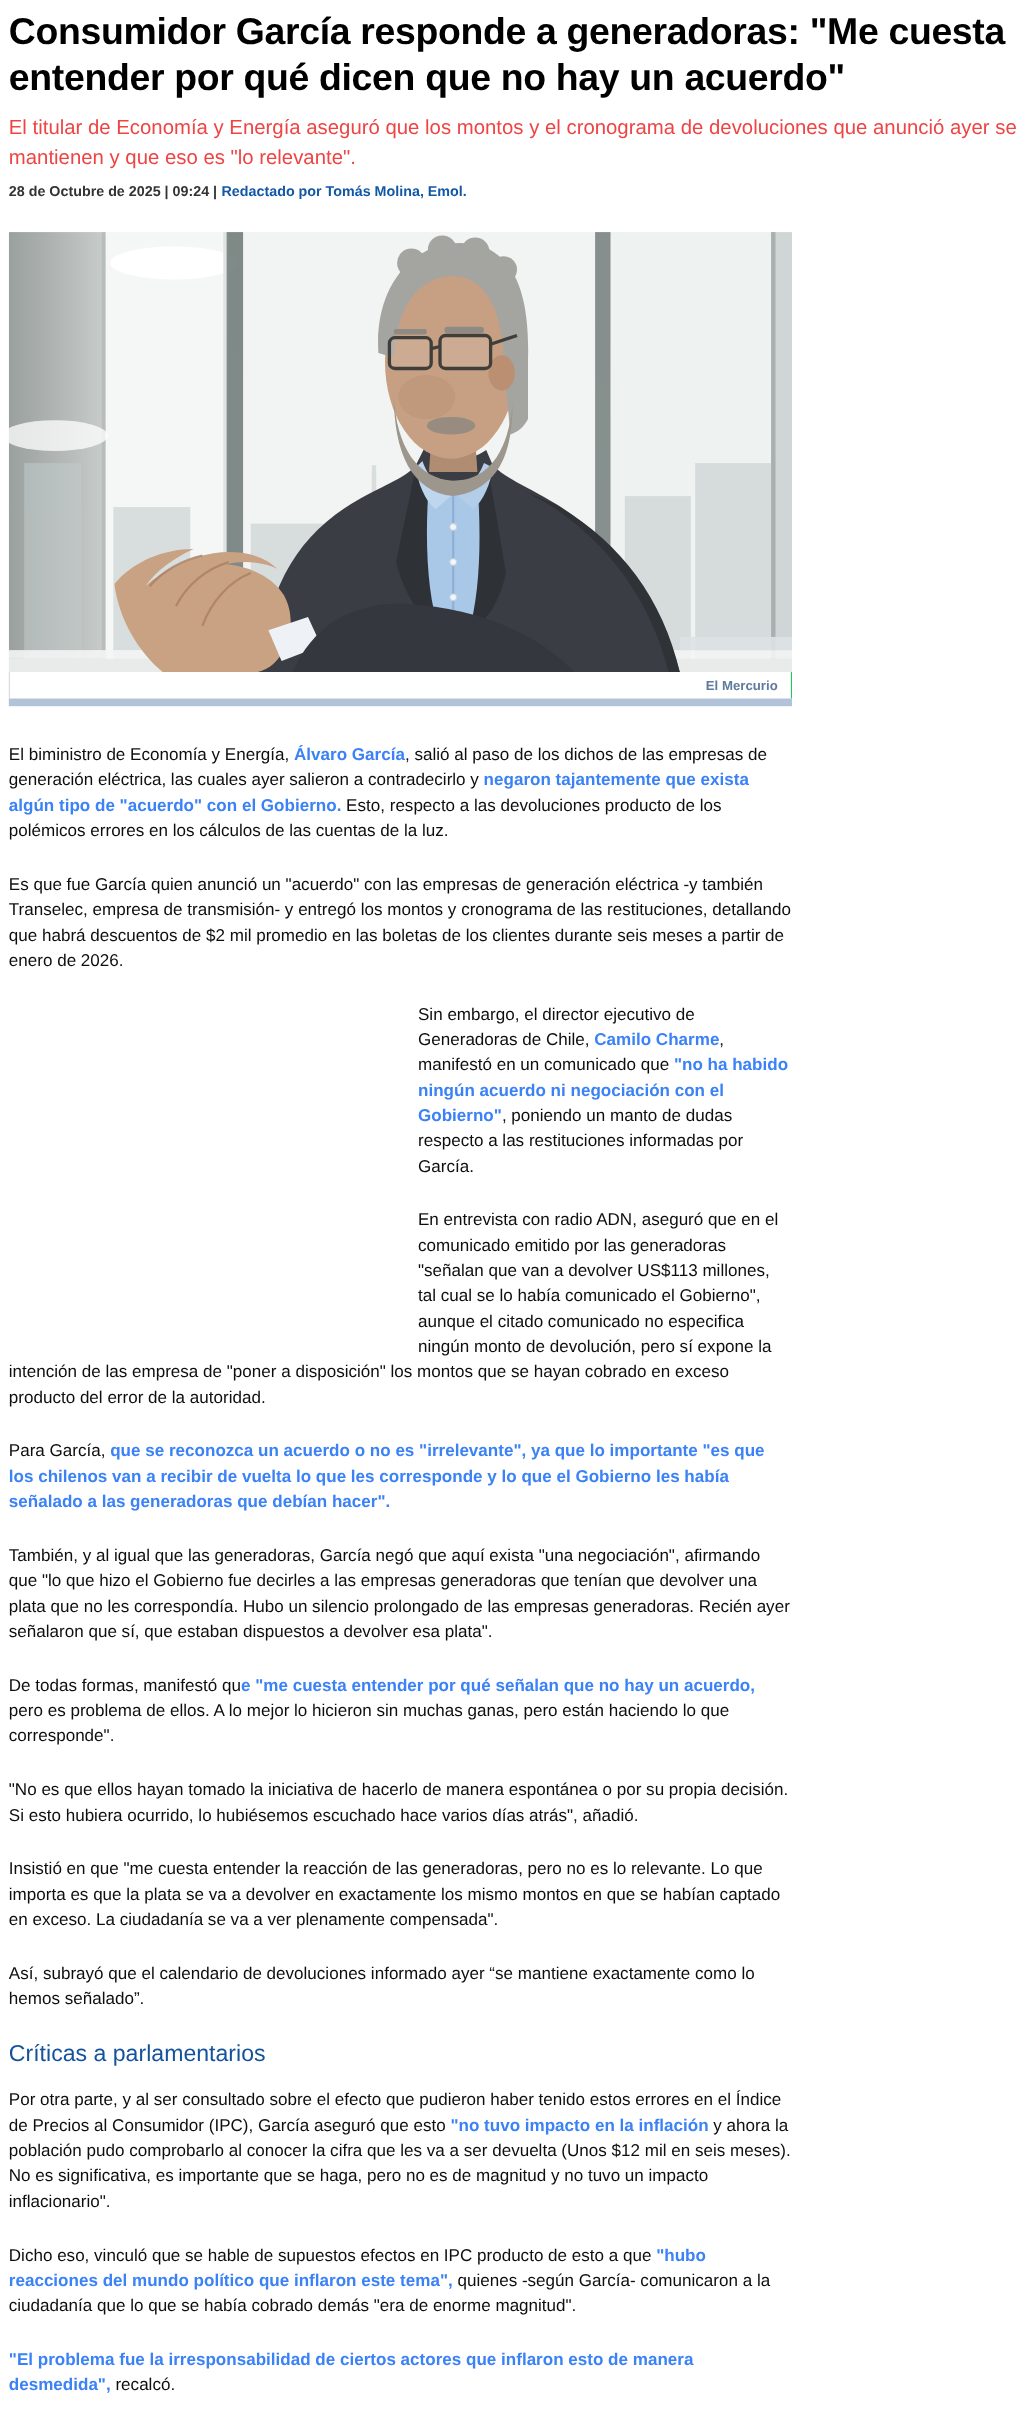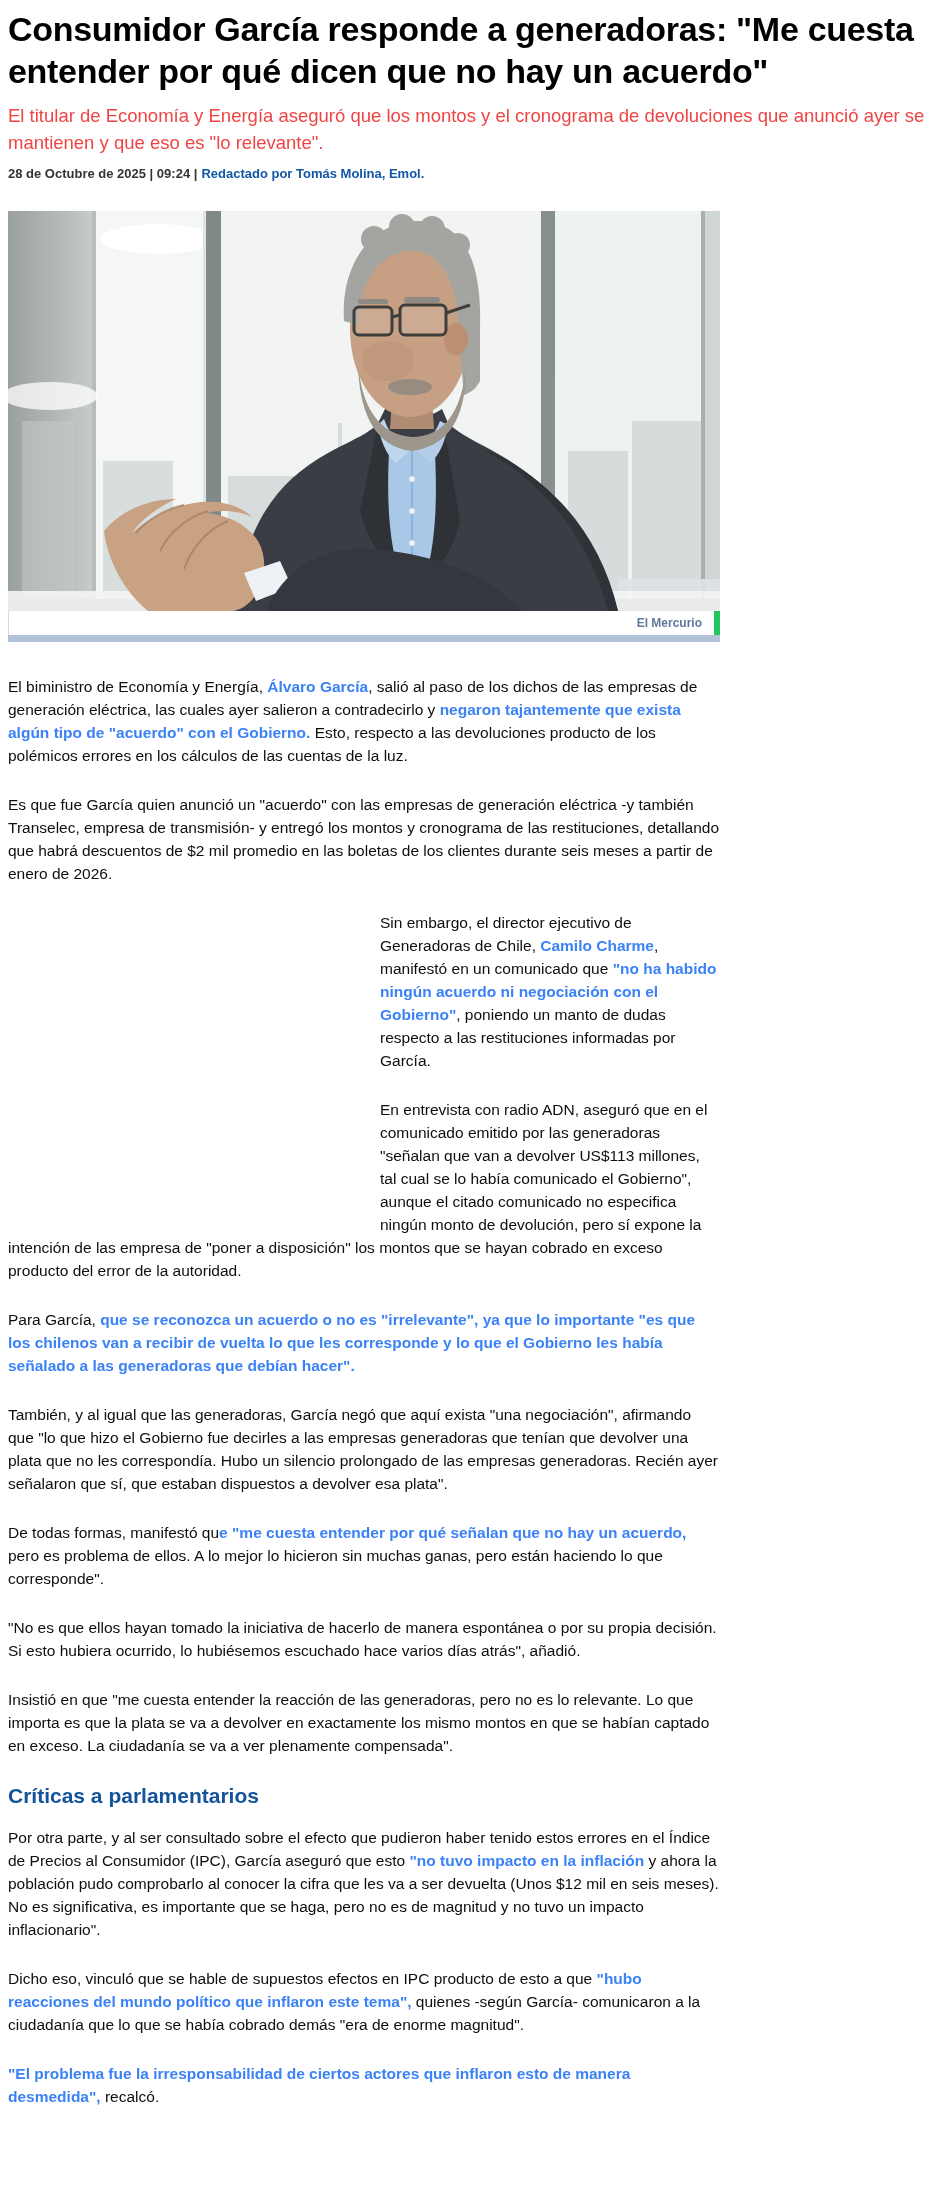--- a/index.html
+++ b/index.html
@@ -18,32 +18,32 @@
   }
   .byline{
     font-size:13px;font-weight:bold;color:#333;margin:0 0 30px 0;
   }
   .byline .author{color:#1257a5;text-decoration:none;margin-left:4px;cursor:pointer;}
   figure.photo-figure{margin:0;width:712px;}
   .photo{width:712px;height:400px;overflow:hidden;background:#eef1f0;display:block;}
   .photo svg{display:block;}
   figcaption.photo-caption{
     height:24px;line-height:24px;background:#fff;
-    border-left:1px solid #d9d9d9;border-right:6px solid #22c55e;
+    border-left:1px solid #d9d9d9;border-right:1px solid #22c55e;
     text-align:right;font-size:12px;font-weight:bold;color:#5f7a9d;
     padding-right:12px;box-sizing:border-box;
   }
   .photo-bar{height:7px;background:#b2c3d9;}
   .article-body{
     width:712px;font-size:15.5px;line-height:23px;color:#0e0e0e;margin-top:33px;
   }
   .article-body p{margin:0 0 26px 0;}
   .article-body strong{color:#3b82f6;}
   h2.section{
-    color:#14539b;font-size:21px;line-height:25px;font-weight:bold;margin:2px 0 18px 0;
+    color:#14539b;font-size:21px;line-height:25px;font-weight:normal;margin:2px 0 18px 0;
   }
   .ad-float{float:left;width:372px;height:306px;}
 </style>
 </head>
 <body>
 
 <div class="page">
 
   <h1 class="headline">Consumidor García responde a generadoras: "Me cuesta entender por qué dicen que no hay un acuerdo"</h1>
 
@@ -144,19 +144,20 @@
       <p><span>El biministro de Economía y Energía, </span><strong>Álvaro García</strong><span>, salió al paso de los dichos de las empresas de generación eléctrica, las cuales ayer salieron a contradecirlo y </span><strong>negaron tajantemente que exista algún tipo de "acuerdo" con el Gobierno.</strong><span> Esto, respecto a las devoluciones producto de los polémicos errores en los cálculos de las cuentas de la luz.</span></p>
       <p><span>Es que fue García quien anunció un "acuerdo" con las empresas de generación eléctrica -y también Transelec, empresa de transmisión- y entregó los montos y cronograma de las restituciones, detallando que habrá descuentos de $2 mil promedio en las boletas de los clientes durante seis meses a partir de enero de 2026.</span></p>
       <div class="ad-float"></div>
       <p><span>Sin embargo, el director ejecutivo de Generadoras de Chile, </span><strong>Camilo Charme</strong><span>, manifestó en un comunicado que </span><strong>"no ha habido ningún acuerdo ni negociación con el Gobierno"</strong><span>, poniendo un manto de dudas respecto a las restituciones informadas por García.</span></p>
       <p><span>En entrevista con radio ADN, aseguró que en el comunicado emitido por las generadoras "señalan que van a devolver US$113 millones, tal cual se lo había comunicado el Gobierno", aunque el citado comunicado no especifica ningún monto de devolución, pero sí expone la intención de las empresa de "poner a disposición" los montos que se hayan cobrado en exceso producto del error de la autoridad.</span></p>
       <p><span>Para García, </span><strong>que se reconozca un acuerdo o no es "irrelevante", ya que lo importante "es que los chilenos van a recibir de vuelta lo que les corresponde y lo que el Gobierno les había señalado a las generadoras que debían hacer".</strong></p>
       <p><span>También, y al igual que las generadoras, García negó que aquí exista "una negociación", afirmando que "lo que hizo el Gobierno fue decirles a las empresas generadoras que tenían que devolver una plata que no les correspondía. Hubo un silencio prolongado de las empresas generadoras. Recién ayer señalaron que sí, que estaban dispuestos a devolver esa plata".</span></p>
       <p><span>De todas formas, manifestó qu</span><strong>e "me cuesta entender por qué señalan que no hay un acuerdo,</strong><span> pero es problema de ellos. A lo mejor lo hicieron sin muchas ganas, pero están haciendo lo que corresponde".</span></p>
       <p><span>"No es que ellos hayan tomado la iniciativa de hacerlo de manera espontánea o por su propia decisión. Si esto hubiera ocurrido, lo hubiésemos escuchado hace varios días atrás", añadió.</span></p>
       <p><span>Insistió en que "me cuesta entender la reacción de las generadoras, pero no es lo relevante. Lo que importa es que la plata se va a devolver en exactamente los mismo montos en que se habían captado en exceso. La ciudadanía se va a ver plenamente compensada".</span></p>
+      <p><span>Así, subrayó que el calendario de devoluciones informado ayer “se mantiene exactamente como lo hemos señalado”.</span></p>
       <h2 class="section">Críticas a parlamentarios</h2>
       <p><span>Por otra parte, y al ser consultado sobre el efecto que pudieron haber tenido estos errores en el Índice de Precios al Consumidor (IPC), García aseguró que esto </span><strong>"no tuvo impacto en la inflación</strong><span> y ahora la población pudo comprobarlo al conocer la cifra que les va a ser devuelta (Unos $12 mil en seis meses). No es significativa, es importante que se haga, pero no es de magnitud y no tuvo un impacto inflacionario".</span></p>
       <p><span>Dicho eso, vinculó que se hable de supuestos efectos en IPC producto de esto a que </span><strong>"hubo reacciones del mundo político que inflaron este tema",</strong><span> quienes -según García- comunicaron a la ciudadanía que lo que se había cobrado demás "era de enorme magnitud".</span></p>
       <p><strong>"El problema fue la irresponsabilidad de ciertos actores que inflaron esto de manera desmedida",</strong><span> recalcó.</span></p>
     </div>
 
 </div>
 
 </body></html>

